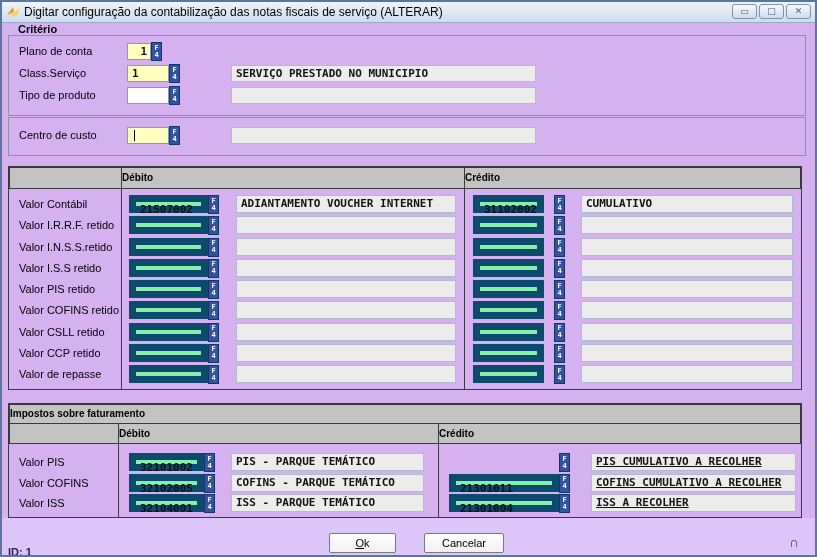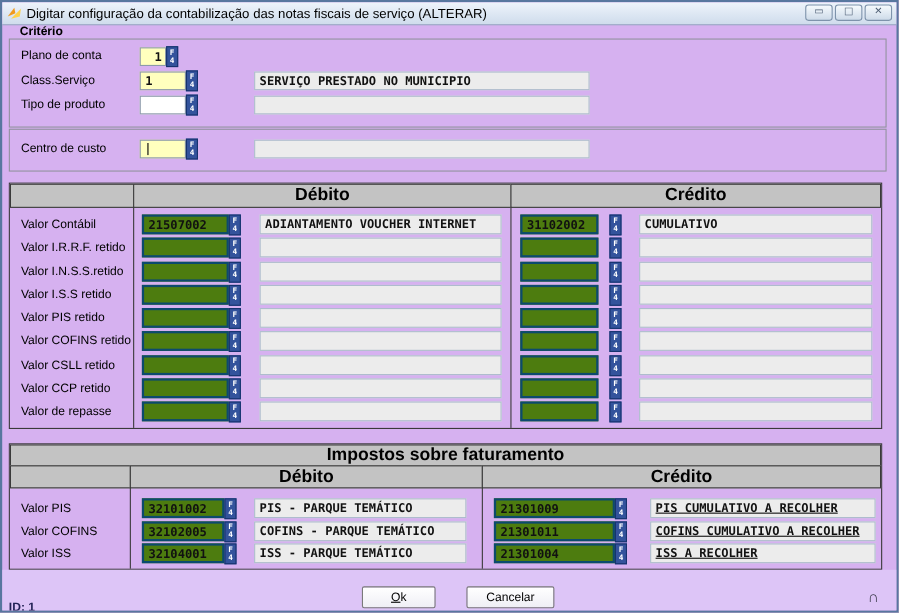--- a/index.html
+++ b/index.html
@@ -36,41 +36,41 @@
     background:#33539c;border:1px solid #16336e;display:flex;flex-direction:column;
     align-items:center;justify-content:center;cursor:default;}
   .f4 span{display:block;color:#fff;font:bold 7px "DejaVu Sans Mono",monospace;line-height:7px;}
   .f4-plano{left:142px;top:-1px;}
   .f4-wide{left:160px;top:-1px;}
   
   .tbl{position:absolute;box-sizing:border-box;border:1px solid #3a3a3a;}
   #main-tbl{left:6px;top:164px;width:794px;height:224px;}
   #imp-tbl{left:6px;top:401px;width:794px;height:115px;}
   .hcell{position:absolute;box-sizing:border-box;background:#c3c3c3;border:1px solid #3a3a3a;
-    font-size:16px;font-weight:bold;color:#000;text-align:center;}
+    font-size:10px;font-weight:bold;color:#000;}
   #main-tbl .hcell{top:0;height:22px;line-height:20px;}
   #main-tbl .h1{left:0;width:113px;}
   #main-tbl .h2{left:112px;width:344px;}
   #main-tbl .h3{left:455px;width:337px;}
   #imp-tbl .htitle{left:0;top:0;width:792px;height:20px;line-height:18px;}
   #imp-tbl .hsub{top:19px;height:21px;line-height:19px;}
   #imp-tbl .h1{left:0;width:110px;}
   #imp-tbl .h2{left:109px;width:321px;}
   #imp-tbl .h3{left:429px;width:363px;}
   .vdiv{position:absolute;width:1px;background:#3a3a3a;}
   #main-tbl .vdiv{top:21px;bottom:0;}
   #main-tbl .vd1{left:112px;} #main-tbl .vd2{left:455px;}
   #imp-tbl .vdiv{top:39px;bottom:0;}
   #imp-tbl .vd1{left:109px;} #imp-tbl .vd2{left:429px;}
   .tbody{position:absolute;left:0;right:0;display:flex;flex-direction:column;justify-content:space-between;}
   #main-tbl .tbody{top:22px;bottom:0;padding:6px 0;}
   #imp-tbl .tbody{top:40px;bottom:0;padding:9px 0 5px 0;}
   .trow{position:relative;height:18px;width:100%;}
   .rlabel{position:absolute;left:10px;line-height:18px;font-size:11px;color:#000;white-space:nowrap;}
-  .code{position:absolute;top:0;height:18px;box-sizing:border-box;border:2px solid #0c4a6e;background:#4d7c0f;
+  .code{position:absolute;top:0;height:18px;box-sizing:border-box;border:7px solid #0c4a6e;background:#86efac;
     font:bold 11px "DejaVu Sans Mono",monospace;line-height:16px;padding-left:4px;color:#111;}
   .desc{position:absolute;top:0;height:18px;box-sizing:border-box;border:1px solid #aebccd;background:#ececec;
     font:bold 11px "DejaVu Sans Mono",monospace;line-height:16px;padding-left:4px;color:#111;
     white-space:nowrap;overflow:hidden;}
   .trow .f4{top:0;height:19px;}
   .main-body .deb-code{left:120px;width:79px;}
   .main-body .deb-f4{left:199px;}
   .main-body .deb-desc{left:227px;width:220px;}
   .main-body .cred-code{left:464px;width:71px;}
   .main-body .cred-f4{left:545px;}
@@ -315,21 +315,20 @@
     <div class="vdiv vd2"></div>
     <div class="tbody imp-body">
   <div class="trow">
     <span class="rlabel">Valor PIS</span>
     <div class="code deb-code">32101002</div>
     <button class="f4 deb-f4">
             <span>F</span>
             <span>4</span>
           </button>
     <div class="desc deb-desc">PIS - PARQUE TEMÁTICO</div>
-    <div class="code cred-code">21301009</div>
     <button class="f4 cred-f4">
             <span>F</span>
             <span>4</span>
           </button>
     <div class="desc cred-desc">PIS CUMULATIVO A RECOLHER</div>
   </div>
 
   <div class="trow">
     <span class="rlabel">Valor COFINS</span>
     <div class="code deb-code">32102005</div>

